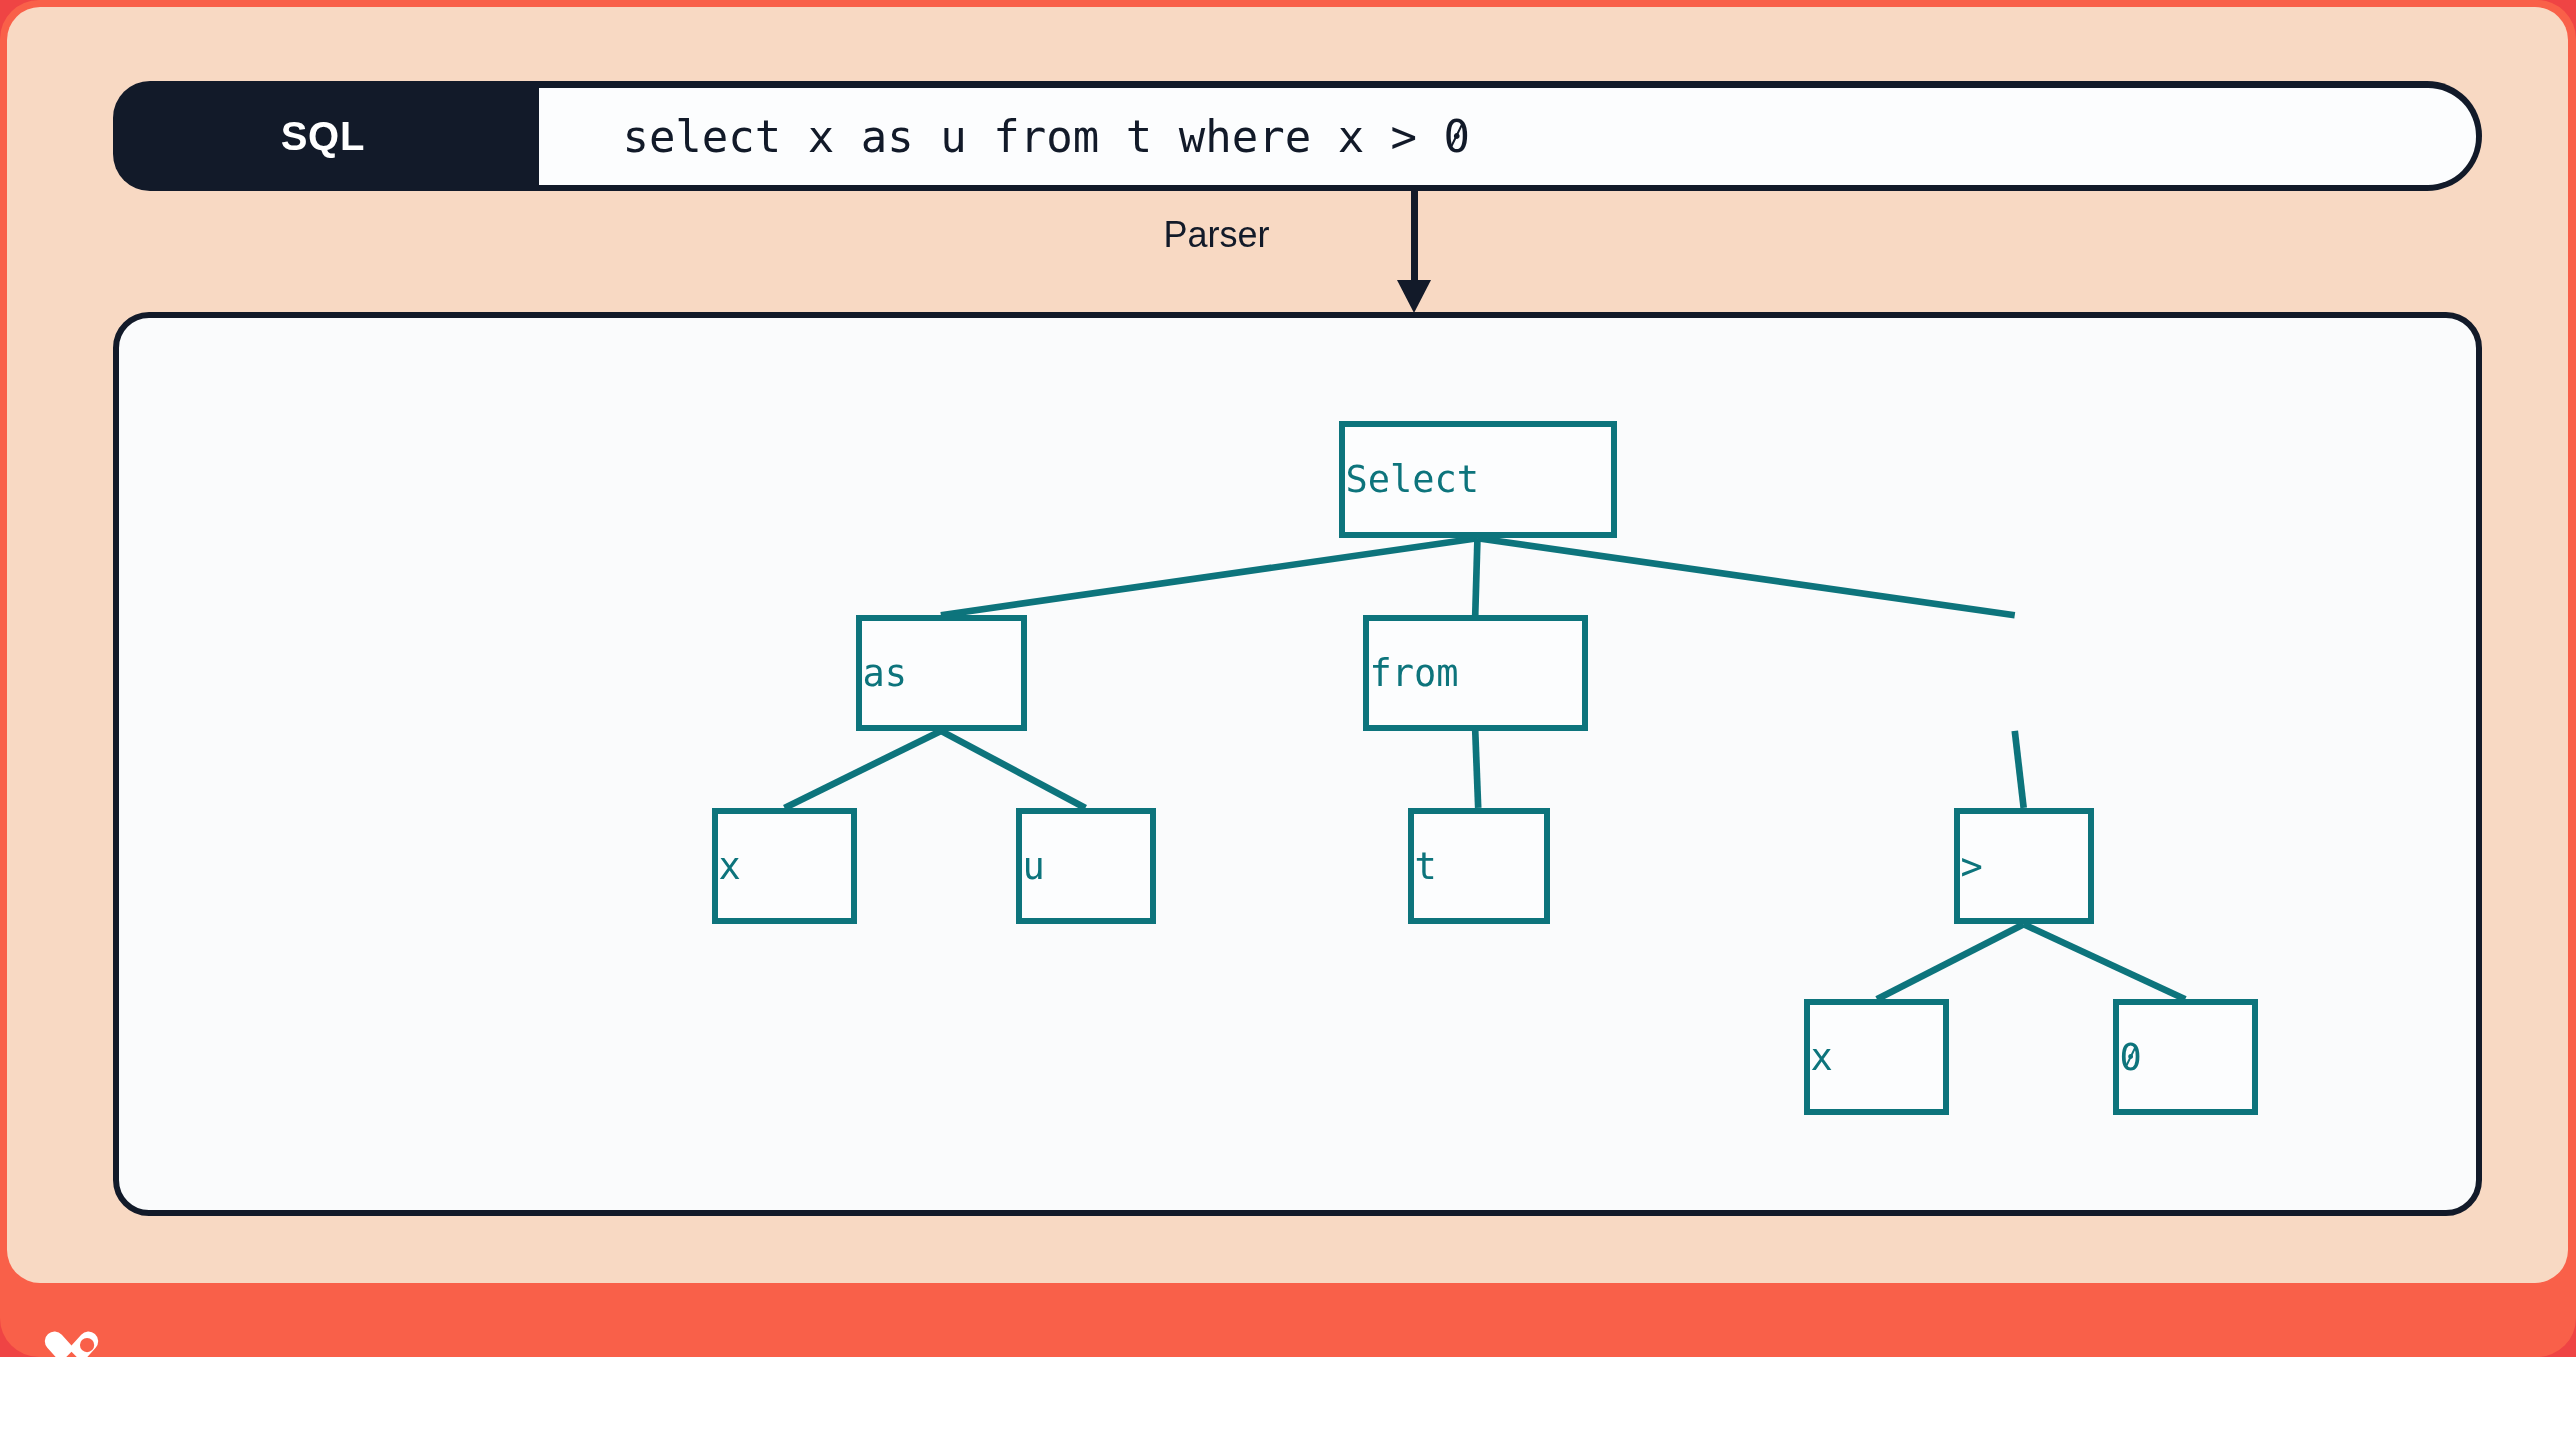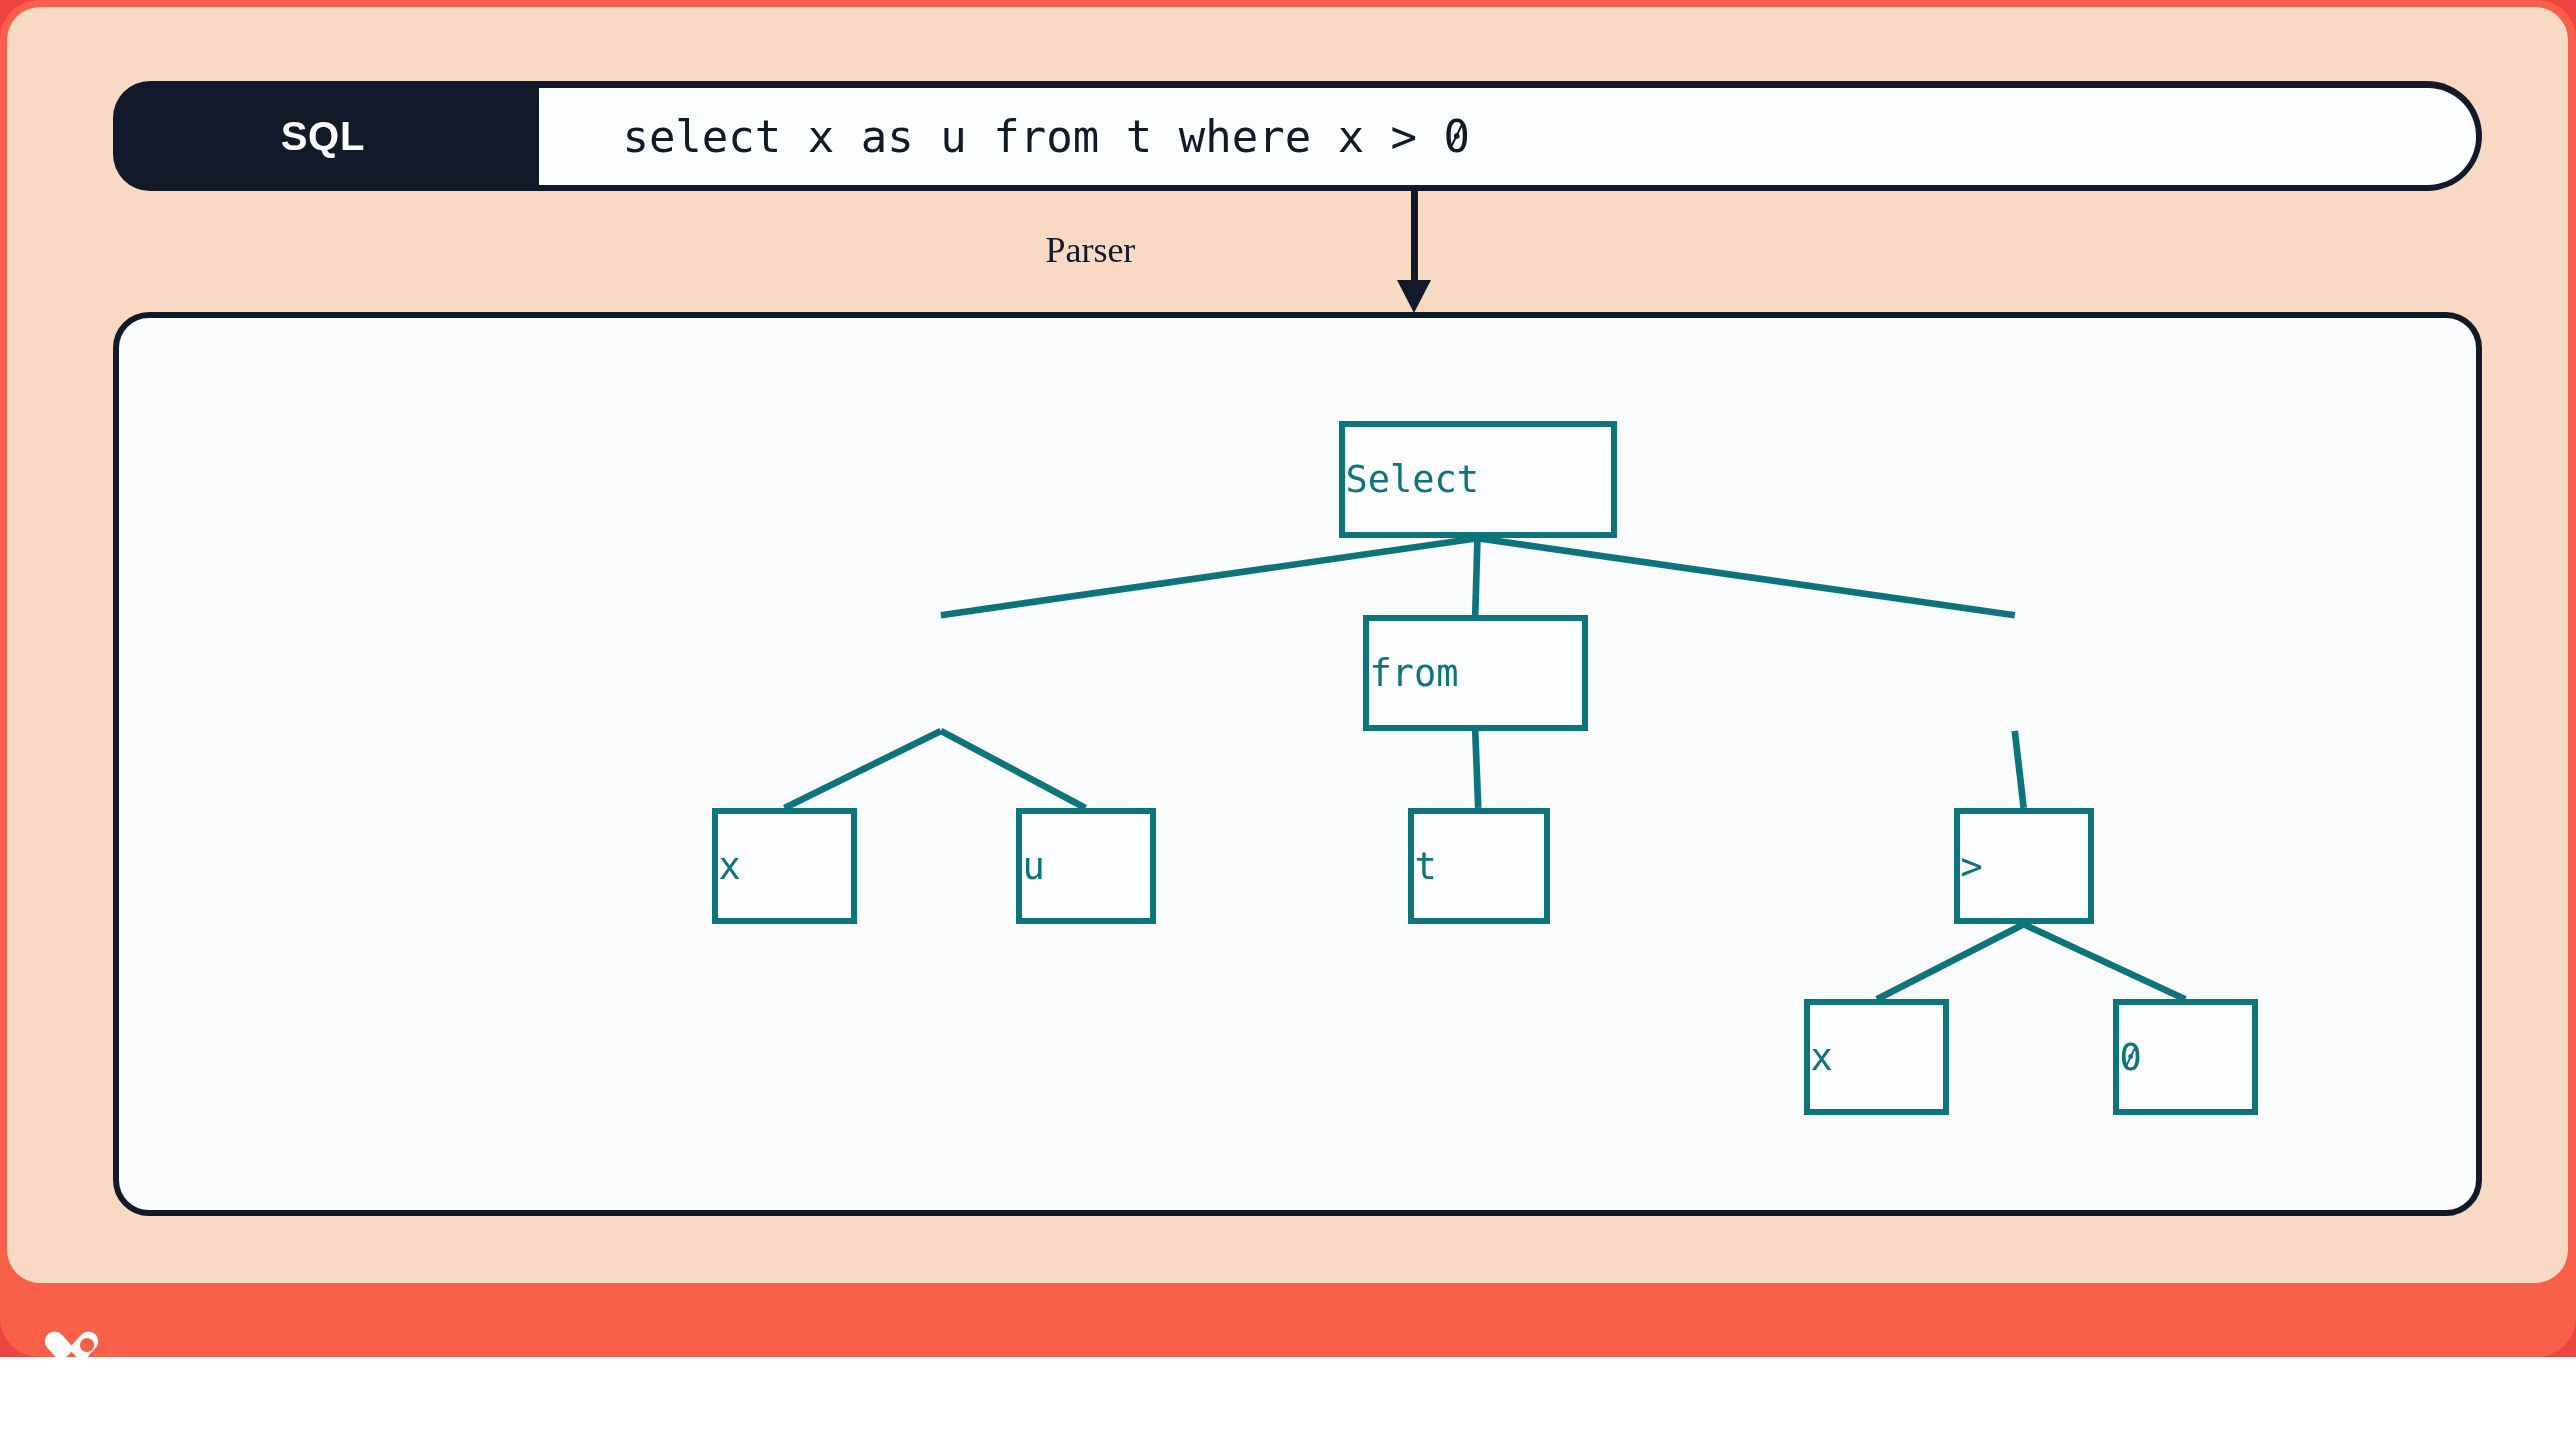--- a/index.html
+++ b/index.html
@@ -23,22 +23,22 @@
             background:var(--navy);border-radius:37px 55px 55px 37px;display:flex;}
   .sql-label{width:419px;height:100%;display:flex;align-items:center;justify-content:center;
              color:var(--white);font-size:40px;font-weight:700;letter-spacing:0.7px;}
   .sql-content{position:absolute;left:419px;top:6.7px;bottom:6.7px;right:6.7px;
                background:var(--pill-bg);border-radius:0 48px 48px 0;
                display:flex;align-items:center;padding-left:83px;box-sizing:border-box;
                font-family:"DejaVu Sans Mono",monospace;font-size:44px;color:var(--navy);
                white-space:pre;margin-left:7px;}
 
   
-  .parser-label{position:absolute;left:1038px;top:224px;width:342px;text-align:left;
-                font-family:Liberation Serif, serif;font-size:36px;line-height:1.1;
+  .parser-label{position:absolute;left:1038px;top:208px;width:342px;text-align:center;
+                font-family:Liberation Sans, sans-serif;font-size:36px;line-height:1.1;
                 color:var(--navy);}
   .arrow-line{position:absolute;left:1404px;top:183px;width:6.7px;height:95px;background:var(--navy);}
   .arrow-head{position:absolute;left:1390px;top:273px;width:0;height:0;
               border-left:17px solid transparent;border-right:17px solid transparent;
               border-top:33px solid var(--navy);}
 
   
   .tree-box{position:absolute;left:106px;top:305px;width:2369px;height:904px;
             box-sizing:border-box;border:6.7px solid var(--navy);border-radius:36px;
             background:var(--box-bg);overflow:hidden;}
@@ -87,20 +87,23 @@
               <line x1="1109" y1="557" x2="898" y2="661" stroke="#0D747C" stroke-width="9"></line>
               <line x1="1109" y1="557" x2="1304" y2="661" stroke="#0D747C" stroke-width="9"></line>
               <line x1="1830" y1="557" x2="1834" y2="661" stroke="#0D747C" stroke-width="9"></line>
               <line x1="2558" y1="557" x2="2570" y2="661" stroke="#0D747C" stroke-width="9"></line>
               <line x1="2570" y1="818" x2="2372" y2="919" stroke="#0D747C" stroke-width="9"></line>
               <line x1="2570" y1="818" x2="2788" y2="919" stroke="#0D747C" stroke-width="9"></line>
             </svg>
             <div class="tree-node" style="left: 1220px; top: 103px; width: 278px; height: 117px;">
               <span>Select</span>
             </div>
+            <div class="tree-node" style="left: 737px; top: 297px; width: 171px; height: 116px;">
+              <span>as</span>
+            </div>
             <div class="tree-node" style="left: 1244px; top: 297px; width: 225px; height: 116px;">
               <span>from</span>
             </div>
             <div class="tree-node" style="left: 593px; top: 490px; width: 145px; height: 116px;">
               <span>x</span>
             </div>
             <div class="tree-node" style="left: 897px; top: 490px; width: 140px; height: 116px;">
               <span>u</span>
             </div>
             <div class="tree-node" style="left: 1289px; top: 490px; width: 142px; height: 116px;">

